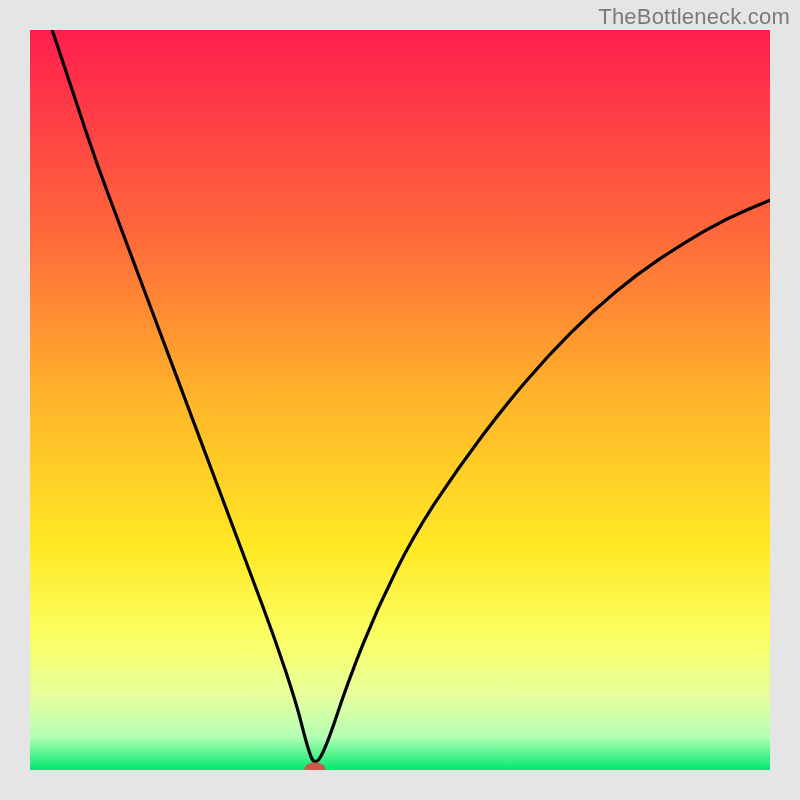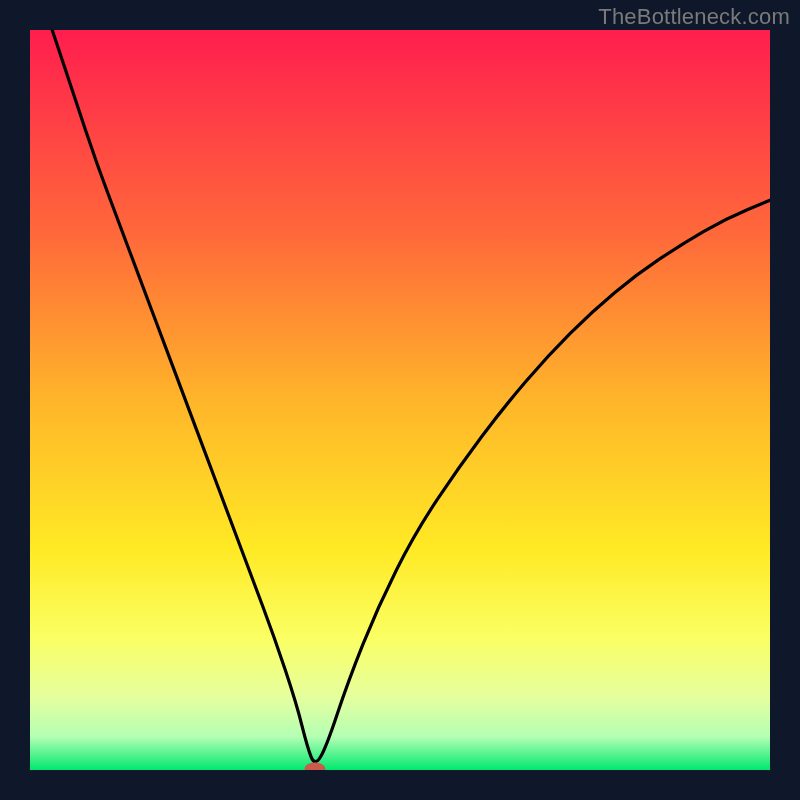--- a/index.html
+++ b/index.html
@@ -10,21 +10,21 @@
     background: #000;
     overflow: hidden;
     font-family: Arial, Helvetica, sans-serif;
   }
   .frame {
     position: absolute;
     left: 0;
     top: 0;
     width: 800px;
     height: 800px;
-    background: #0f172a;
+    background: #e5e5e5;
   }
   .plot-area {
     position: absolute;
     left: 30px;
     top: 30px;
     width: 740px;
     height: 740px;
     overflow: hidden;
   }
   .watermark {

